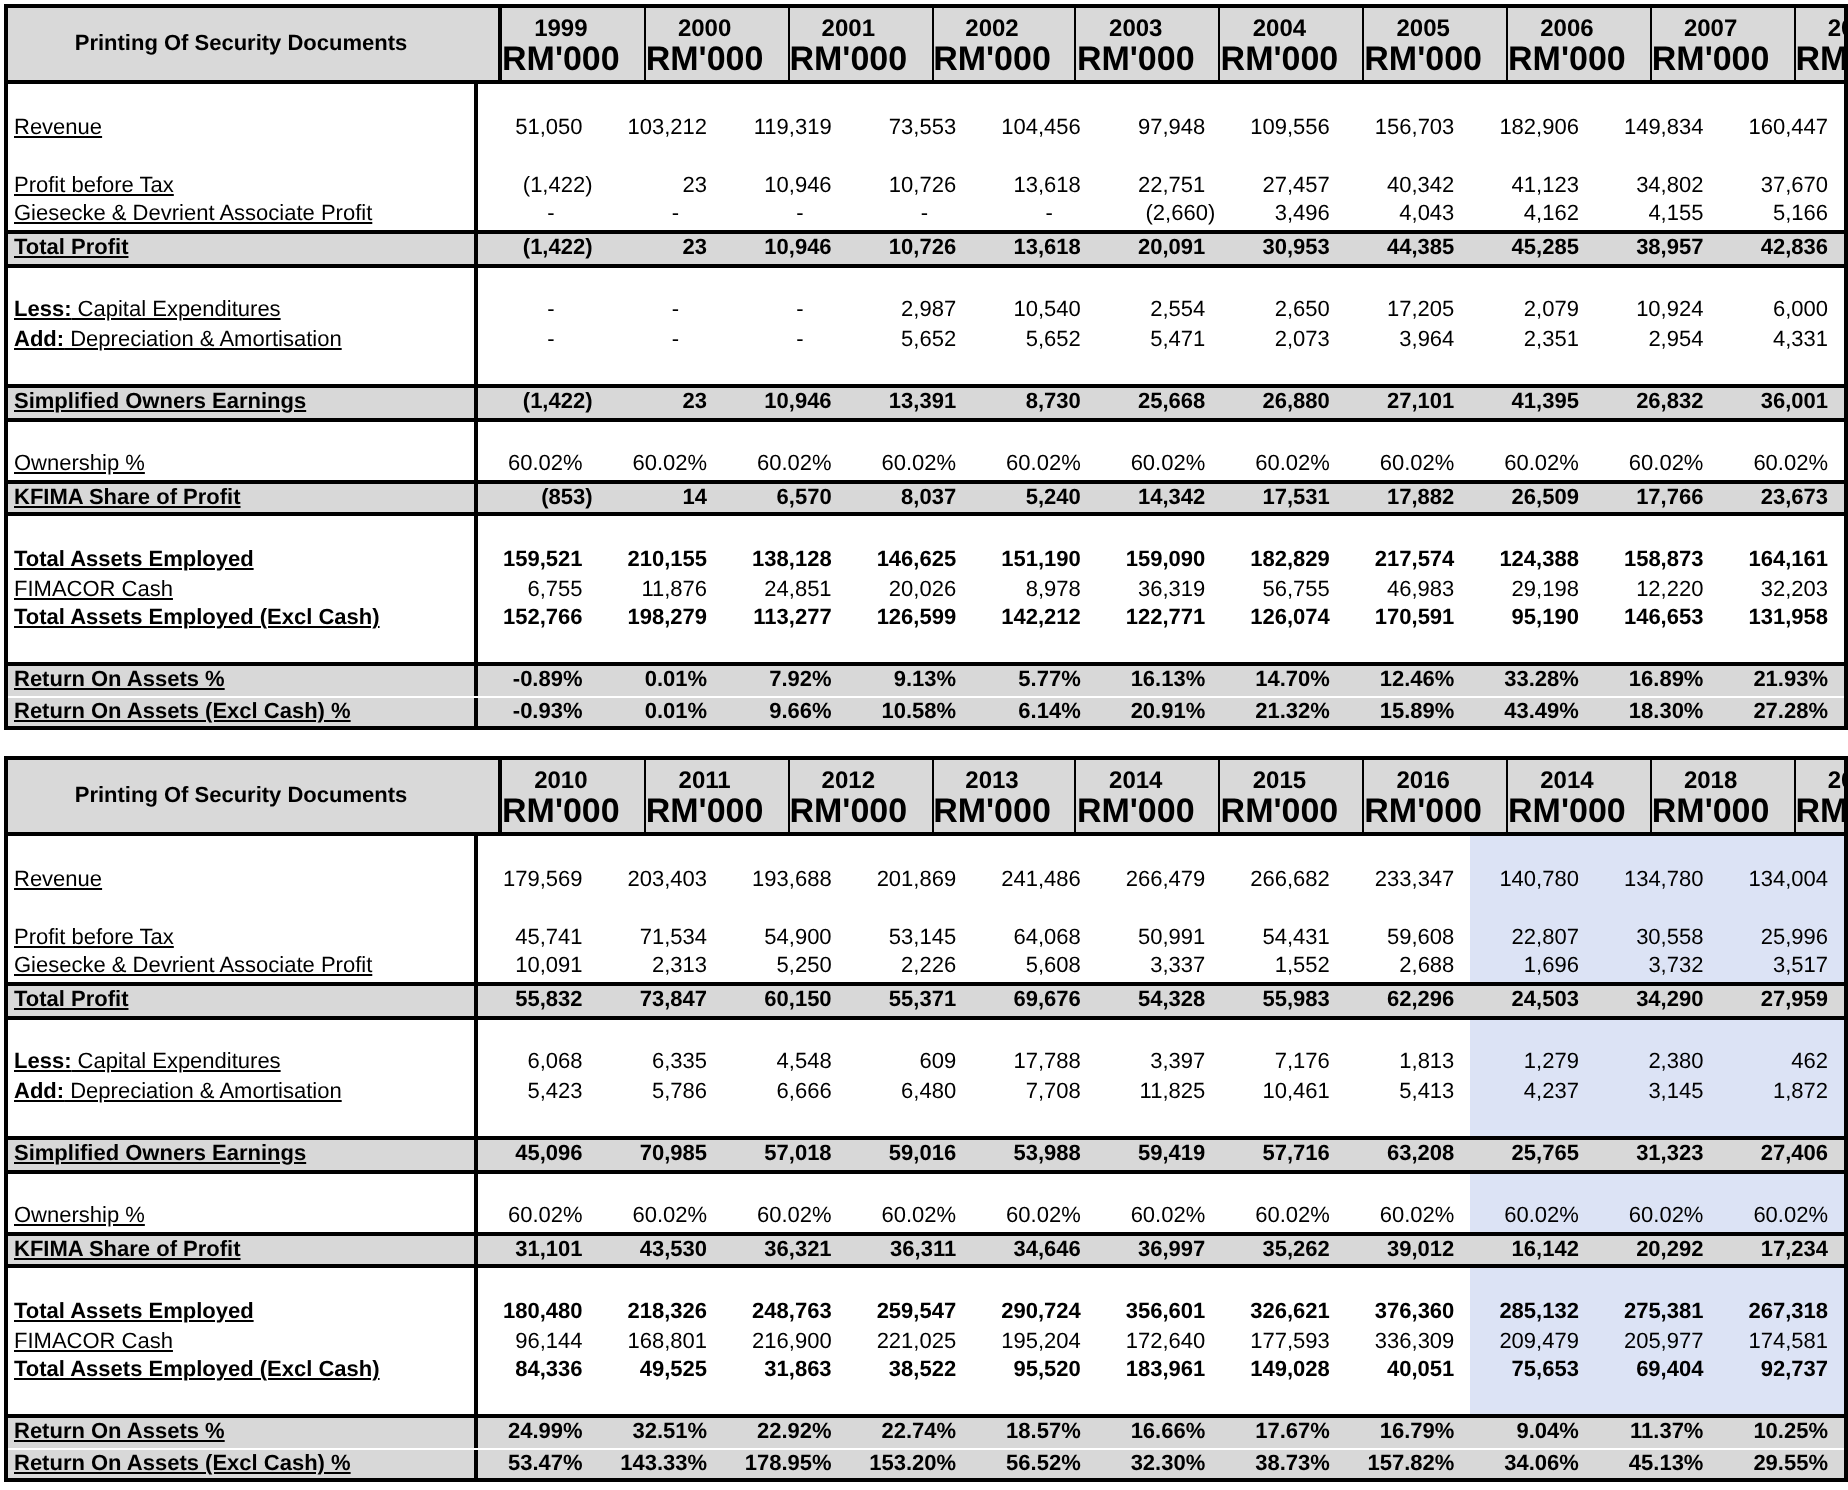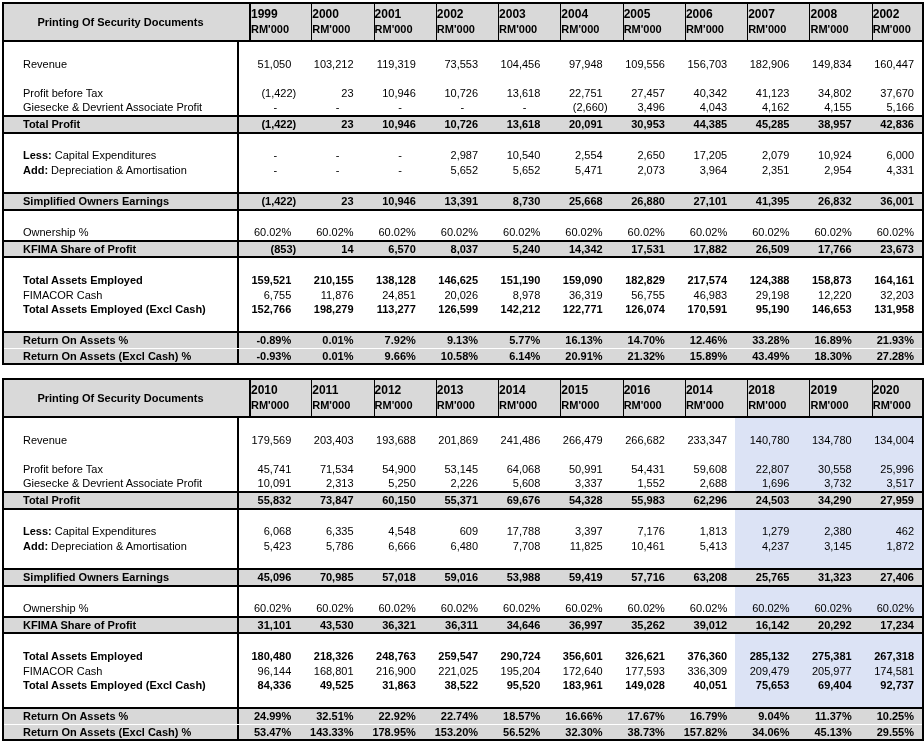--- a/index.html
+++ b/index.html
@@ -24,37 +24,37 @@
     grid-template-columns:233px repeat(11,1fr);
     height:36px;
     border-bottom:2px solid var(--bd);
     background:var(--header-bg);
   }
   .hdr-title{
     display:flex;align-items:center;justify-content:center;
     font-size:11px;font-weight:700;text-align:center;
   }
   .hdr-cell{
-    display:flex;flex-direction:column;justify-content:center;
+    display:flex;flex-direction:column;align-items:center;justify-content:center;
     border-left:1px solid var(--bd);
     font-weight:700;line-height:15px;margin-left:12px;
   }
   .hdr-cell:nth-child(2){border-left:2px solid var(--bd);}
   .hdr-cell .yr{font-size:12px;}
-  .hdr-cell .unit{font-size:11px;}
+  .hdr-cell .unit{font-size:17px;}
 
   .row{
     display:grid;
     grid-template-columns:233px repeat(11,1fr);
     height:14.6px;line-height:14.6px;
     font-size:11px;
   }
   .row .c{overflow:hidden;white-space:nowrap;}
   .row .c:nth-child(2){border-left:2px solid var(--bd);}
-  .row .label{padding-left:19px;text-align:left;}
+  .row .label{padding-left:3px;text-align:left;text-decoration:underline;}
   .row .val{text-align:right;padding-right:8px;}
   .row .val.neg{padding-right:3px;}
   .row .val.dash{padding-right:22px;}
   .row .val.hl{background:var(--hl-bg);}
   .row.boldrow{font-weight:700;}
   .row.band{
     background:var(--band-bg);
     font-weight:700;
   }
   .row.bt{border-top:2px solid var(--bd);}

